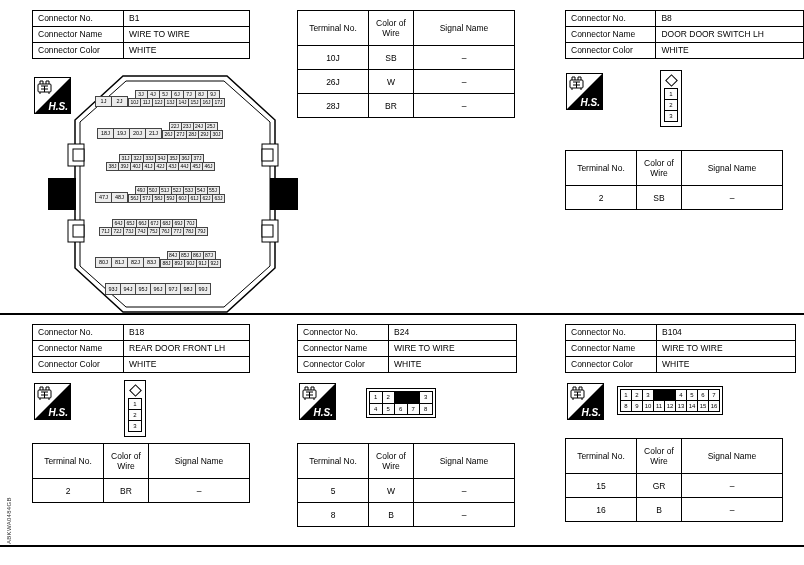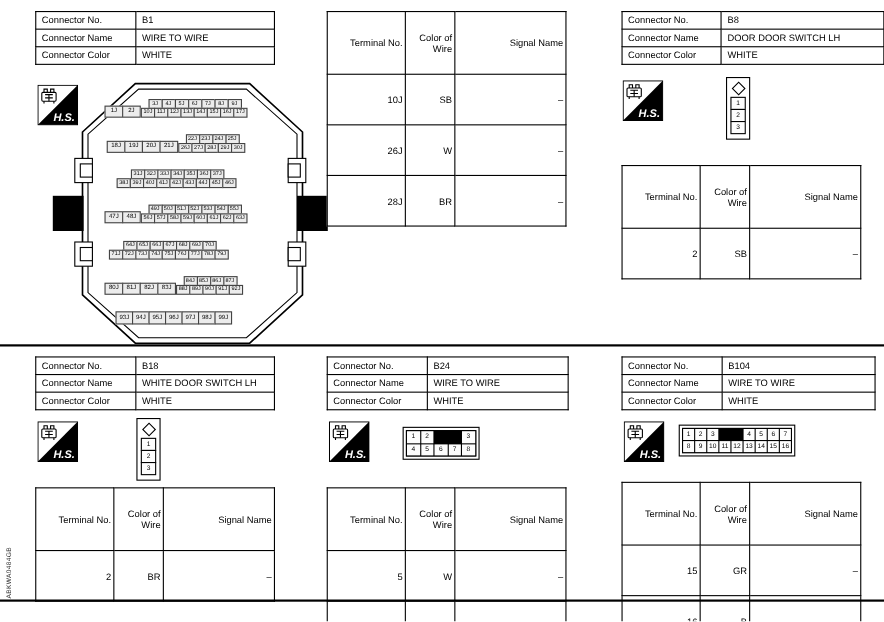--- a/index.html
+++ b/index.html
@@ -10,22 +10,22 @@
   
   table.info-table{border-collapse:collapse;background:#fff;}
   table.info-table td{border:1.2px solid #000;font-size:8.5px;line-height:11px;
         height:13px;padding:1px 5px;white-space:nowrap;vertical-align:middle;}
   table.info-table td.lbl{width:80px;}
   .w-b1 td.val{width:115px;} .w-b8 td.val{width:138px;}
   .w-b18 td.val{width:115px;} .w-b24 td.val{width:117px;} .w-b104 td.val{width:128px;}
 
   
   table.term-table{border-collapse:collapse;background:#fff;}
-  table.term-table td{border:1.2px solid #000;font-size:8.5px;text-align:right;
-        vertical-align:middle;padding:16px 2px;}
+  table.term-table td{border:1.2px solid #000;font-size:8.5px;text-align:center;
+        vertical-align:middle;padding:5px 2px;}
   table.term-table td.c-term{width:66px;}
   table.term-table td.c-wire{width:40px;}
   table.term-table td.c-sig{width:96px;}
   table.term-table tr.hrow td{height:24px;line-height:10px;}
   table.term-table tr.drow td{height:13px;}
 
   
   .hs-icon{width:37px;height:37px;}
 
   
@@ -341,21 +341,21 @@
   <div class="hrule" style="top:313px;"></div>
 
   <table class="info-table w-b18 abs" style="left:32px;top:324px;">
     <tbody>
         <tr>
           <td class="lbl">Connector No.</td>
         <td class="val">B18</td>
         </tr>
     <tr>
           <td class="lbl">Connector Name</td>
-        <td class="val">WHITE DOOR SWITCH LH</td>
+        <td class="val">REAR DOOR FRONT LH</td>
         </tr>
     <tr>
           <td class="lbl">Connector Color</td>
         <td class="val">WHITE</td>
         </tr>
   </tbody>
     </table>
 
   <svg class="hs-icon abs" style="left:34px;top:383px;" viewBox="0 0 37 37">
     <rect x="0.5" y="0.5" width="36" height="36" fill="#fff" stroke="#000"></rect>

